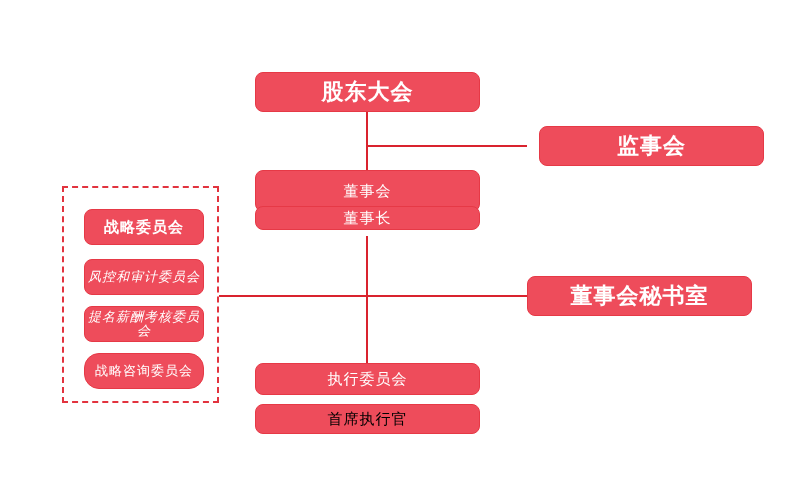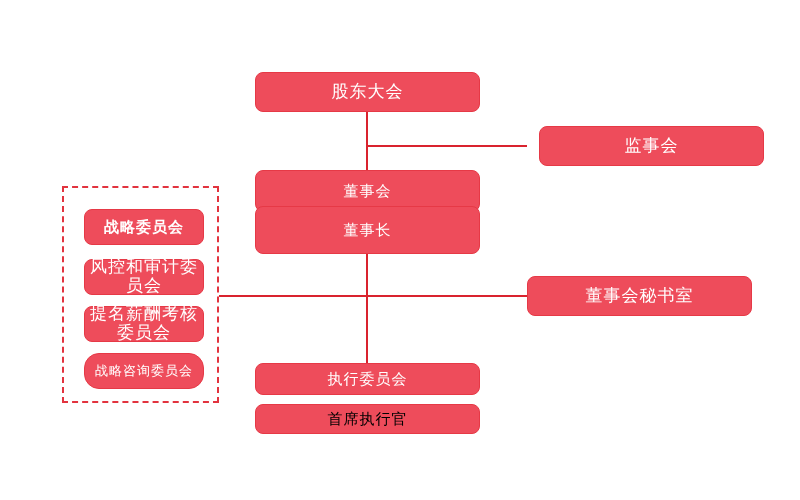--- a/index.html
+++ b/index.html
@@ -40,24 +40,24 @@
     color: #ffffff;
     display: flex;
     align-items: center;
     justify-content: center;
     text-align: center;
     letter-spacing: 1px;
     z-index: 3;
     user-select: none;
     line-height: 1.1;
   }
-  .node.size-lg { font-size: 17px; }
+  .node.size-lg { font-size: 22px; font-weight: bold; }
   .node.size-md { font-size: 15px; }
   .node.size-sm { font-size: 13px; border-radius: 15px; }
-  .node.size-xs { font-size: 17px; }
+  .node.size-xs { font-size: 13px; font-style: italic; }
 
   
   #committee-group {
     position: absolute;
     box-sizing: border-box;
     border: 2px dashed #E2333E;
     background: transparent;
     z-index: 2;
   }
 </style>
@@ -73,21 +73,21 @@
     <div id="committee-group" style="left: 62px; top: 186px; width: 157px; height: 217px; border-color: rgb(226, 51, 62);"></div>
     <div class="node size-lg" style="left: 255px; top: 72px; width: 225px; height: 40px; background: rgb(238, 76, 91); border-color: rgb(230, 57, 70); color: rgb(255, 255, 255);">
       <span>股东大会</span>
     </div>
     <div class="node size-lg" style="left: 539px; top: 126px; width: 225px; height: 40px; background: rgb(238, 76, 91); border-color: rgb(230, 57, 70); color: rgb(255, 255, 255);">
       <span>监事会</span>
     </div>
     <div class="node size-md" style="left: 255px; top: 170px; width: 225px; height: 42px; background: rgb(238, 76, 91); border-color: rgb(230, 57, 70); color: rgb(255, 255, 255);">
       <span>董事会</span>
     </div>
-    <div class="node size-md" style="left: 255px; top: 206px; width: 225px; height: 48px; background: rgb(238, 76, 91); border-color: rgb(230, 57, 70); color: rgb(255, 255, 255);">
+    <div class="node size-md" style="left: 255px; top: 206px; width: 225px; height: 24px; background: rgb(238, 76, 91); border-color: rgb(230, 57, 70); color: rgb(255, 255, 255);">
       <span>董事长</span>
     </div>
     <div class="node size-lg" style="left: 527px; top: 276px; width: 225px; height: 40px; background: rgb(238, 76, 91); border-color: rgb(230, 57, 70); color: rgb(255, 255, 255);">
       <span>董事会秘书室</span>
     </div>
     <div class="node size-md" style="left: 255px; top: 363px; width: 225px; height: 32px; background: rgb(238, 76, 91); border-color: rgb(230, 57, 70); color: rgb(255, 255, 255);">
       <span>执行委员会</span>
     </div>
     <div class="node size-md" style="left: 255px; top: 404px; width: 225px; height: 30px; background: rgb(238, 76, 91); border-color: rgb(230, 57, 70); color: #000000;">
       <span>首席执行官</span>

